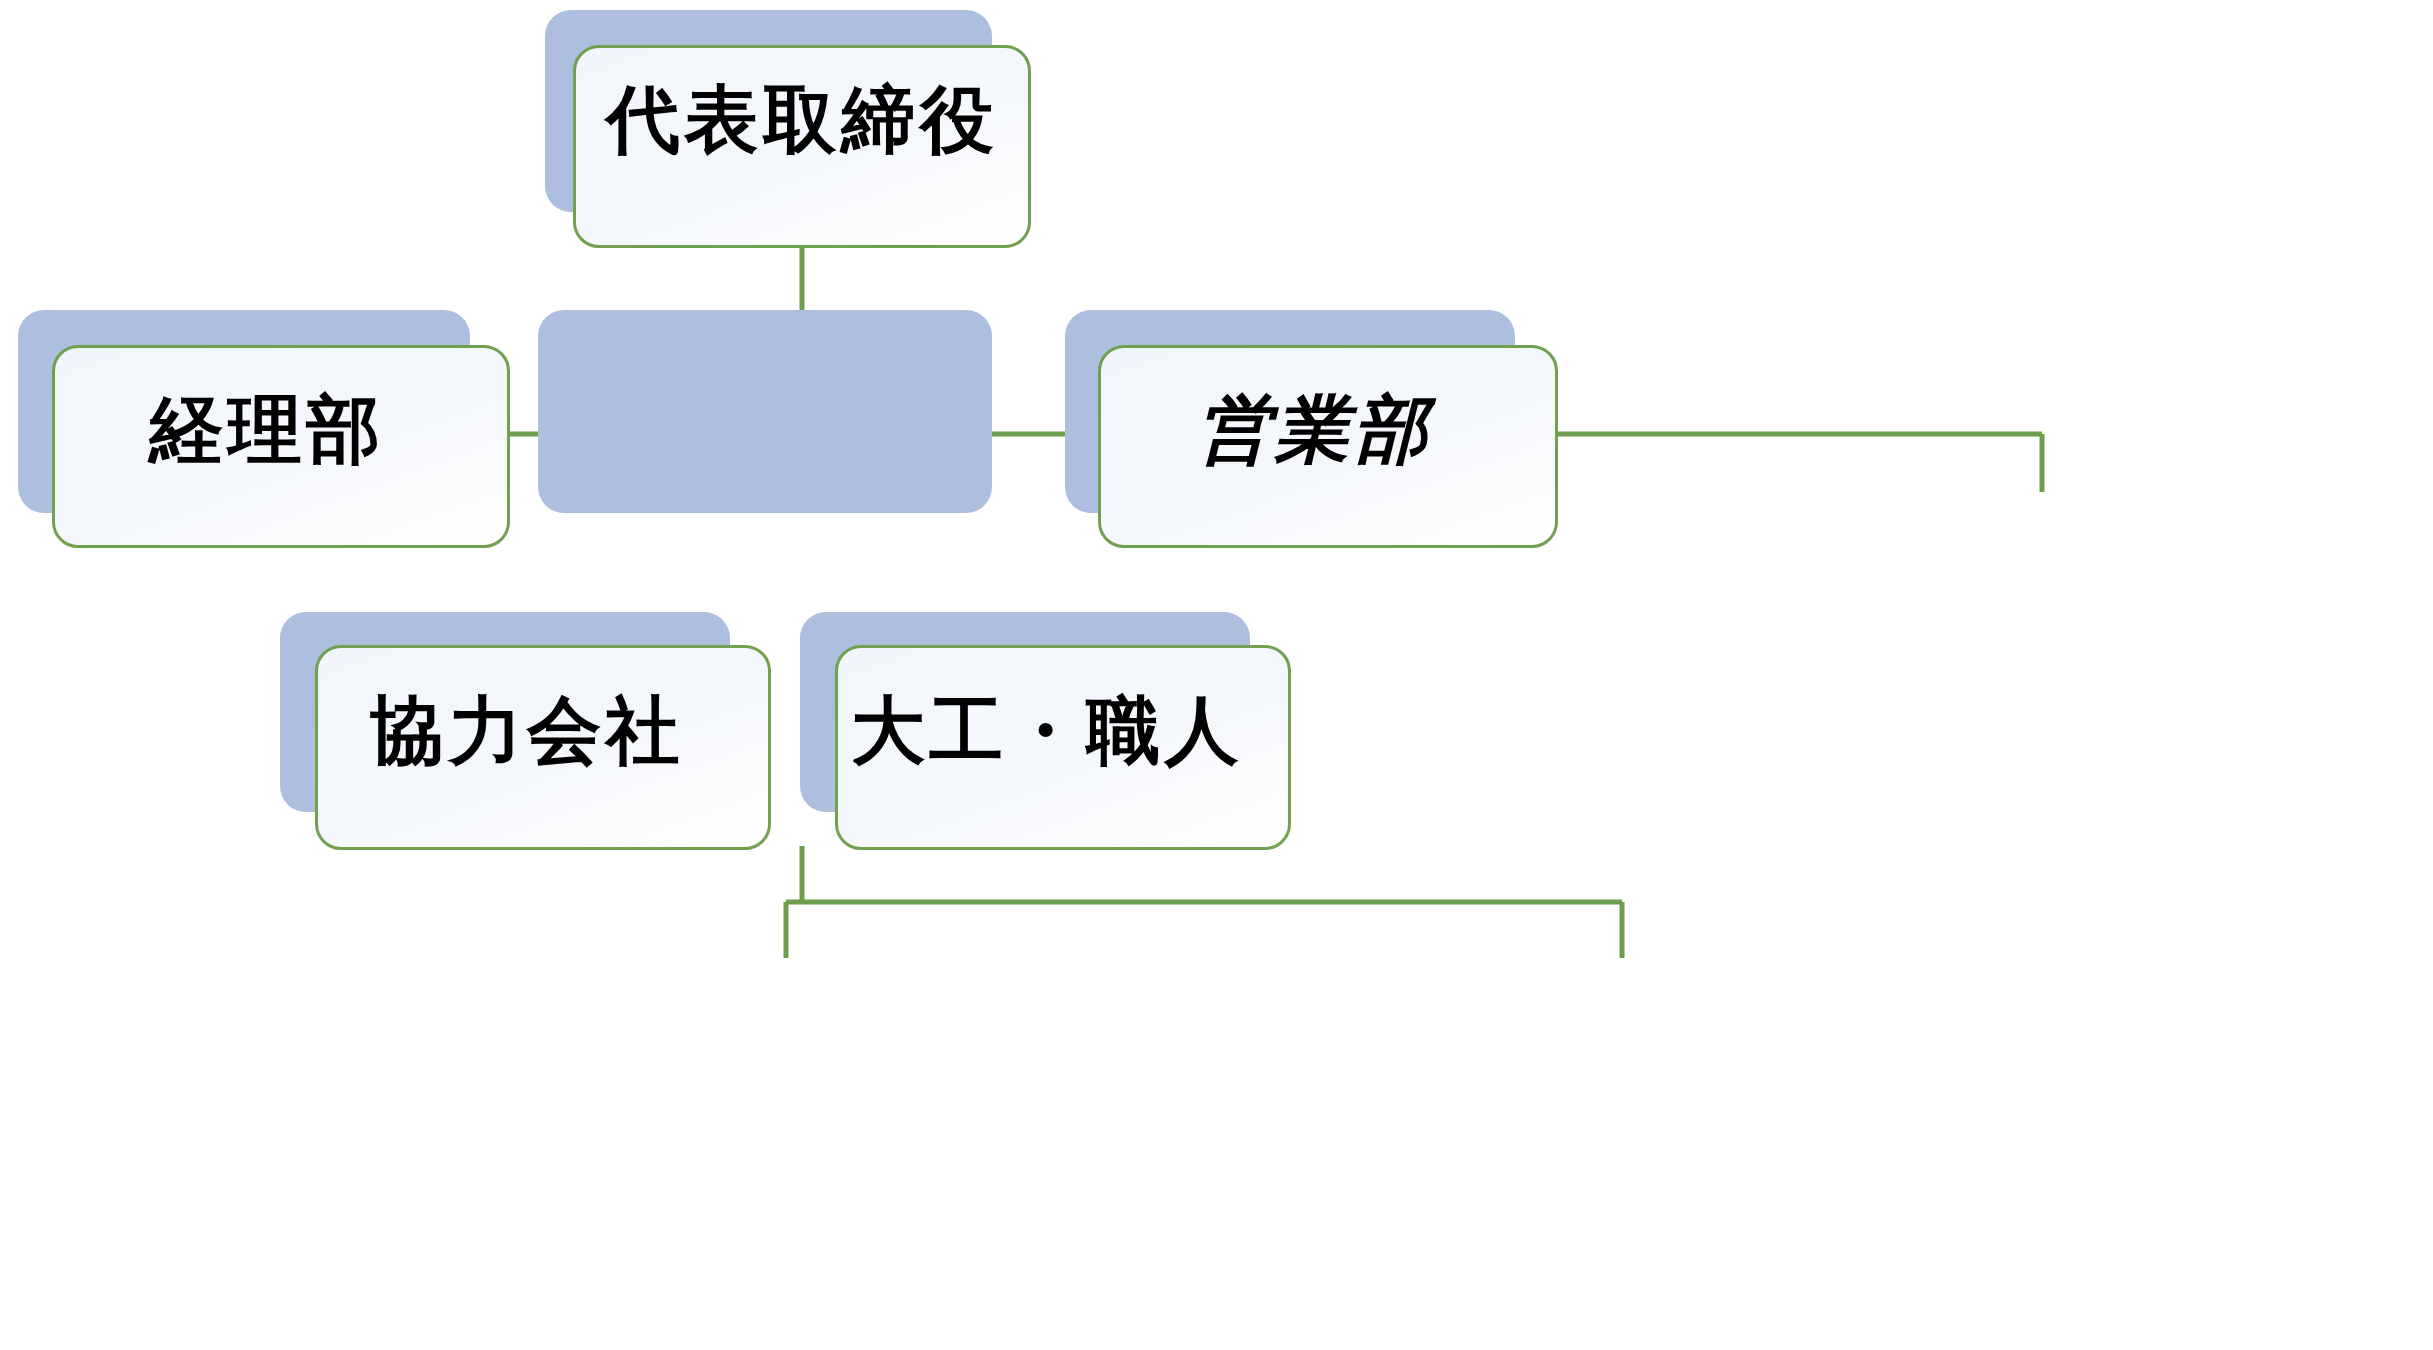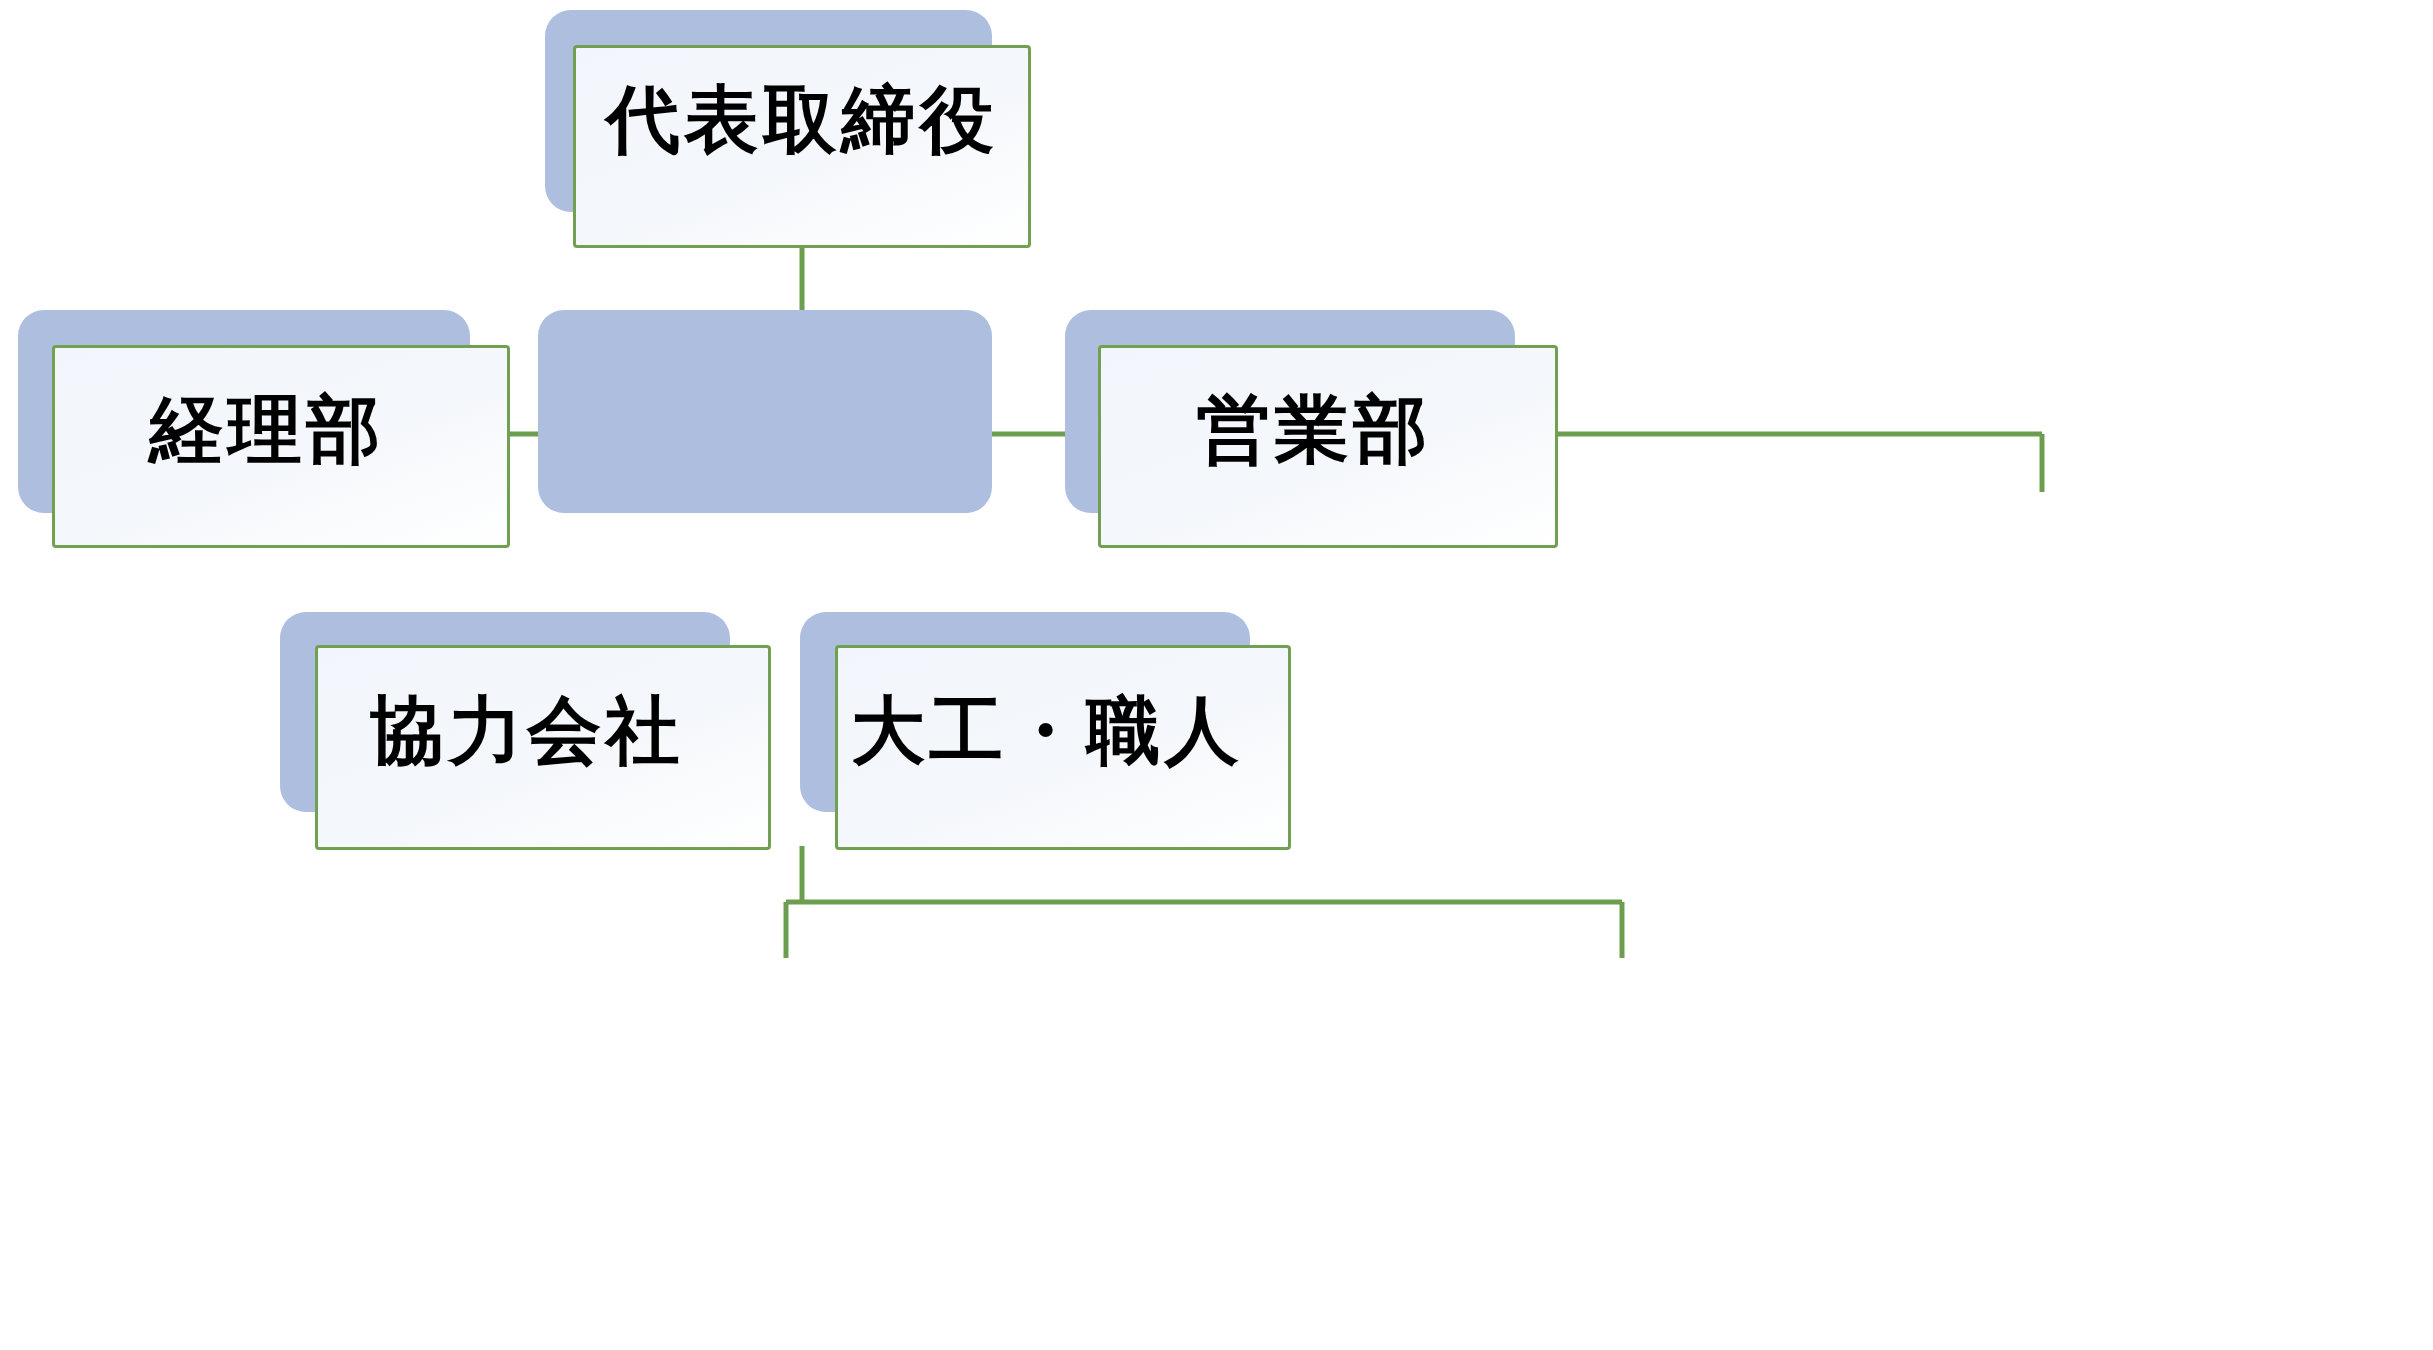--- a/index.html
+++ b/index.html
@@ -42,21 +42,21 @@
     top: 0;
     border-radius: 26px;
     background: #adbedf;
   }
 
   
   .node .card {
     position: absolute;
     box-sizing: border-box;
     border: 3px solid #71a050;
-    border-radius: 4px;
+    border-radius: 26px;
     background: linear-gradient(160deg, #f2f6fc 0%, #f4f7fb 52%, #ffffff 100%);
     display: flex;
     align-items: center;
     justify-content: center;
   }
 
   .node .label {
     font-family: "DejaVu Serif", "Liberation Serif", serif;
     color: #000000;
     font-weight: 600;
@@ -82,21 +82,21 @@
   #node-accounting .card { left: 34px; top: 35px; width: 458px; height: 203px; }
   #node-accounting .label { font-size: 74px; top: -18px; left: -14px; }
 
   
   #node-construction { left: 538px; top: 310px; width: 495px; height: 240px; }
   #node-construction .shadow-plate { width: 454px; height: 203px; }
   #node-construction .card { left: 35px; top: 35px; width: 458px; height: 203px; }
   #node-construction .label { font-size: 74px; top: -18px; left: -14px; }
 
   
-  #node-sales { left: 1065px; top: 310px; width: 495px; height: 240px; }
+  #node-sales { left: 1065px; top: 310px; width: 495px; height: 240px; font-style: italic; }
   #node-sales .shadow-plate { width: 450px; height: 203px; }
   #node-sales .card { left: 33px; top: 35px; width: 460px; height: 203px; }
   #node-sales .label { font-size: 74px; top: -18px; left: -14px; }
 
   
   #node-partner { left: 280px; top: 612px; width: 492px; height: 240px; padding-left: 44px; }
   #node-partner .shadow-plate { width: 450px; height: 200px; }
   #node-partner .card { left: 35px; top: 33px; width: 456px; height: 205px; }
   #node-partner .label { font-size: 74px; top: -18px; left: -16px; }
 

